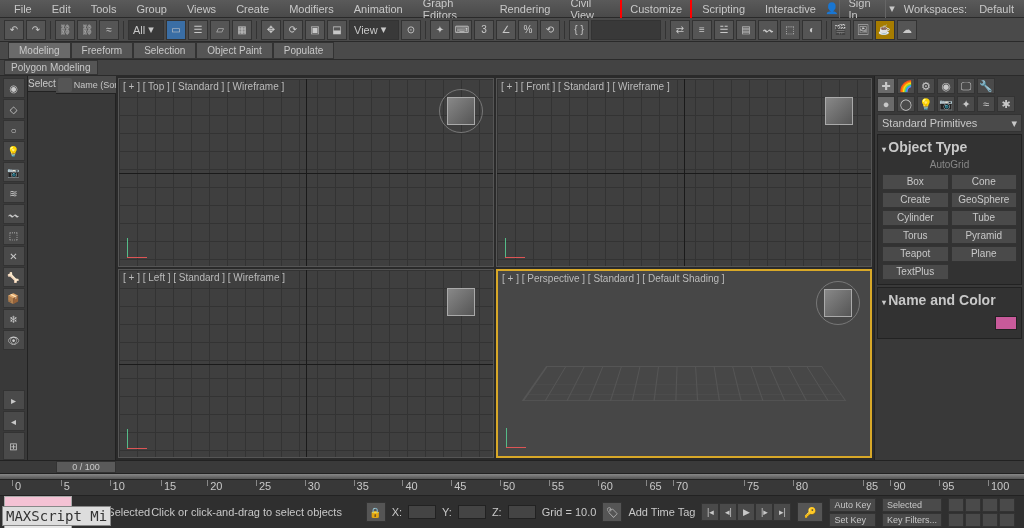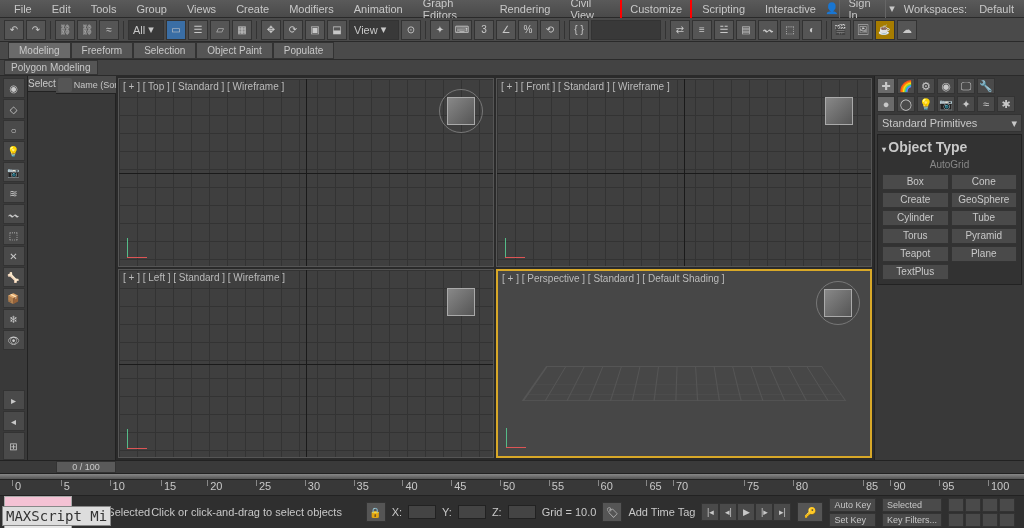--- a/index.html
+++ b/index.html
@@ -252,20 +252,26 @@
         <div class="rp-btn">GeoSphere</div>
         <div class="rp-btn">Cylinder</div>
         <div class="rp-btn">Tube</div>
         <div class="rp-btn">Torus</div>
         <div class="rp-btn">Pyramid</div>
         <div class="rp-btn">Teapot</div>
         <div class="rp-btn">Plane</div>
         <div class="rp-btn">TextPlus</div>
       </div>
     </div>
+    <div class="rp-sec">
+      <div class="title">Name and Color</div>
+      <div class="rp-color">
+        <div class="sw" title="#c85a9a"></div>
+      </div>
+    </div>
   </div>
 </div>
 
 <div class="timeslider">
   <div class="handle">0 / 100</div>
 </div>
 <div class="timesliderbot"></div>
 <div class="ruler" id="ruler">
     <div class="tick" style="left: 12px;">0</div>
     <div class="tick" style="left: 60.8px;">5</div>

